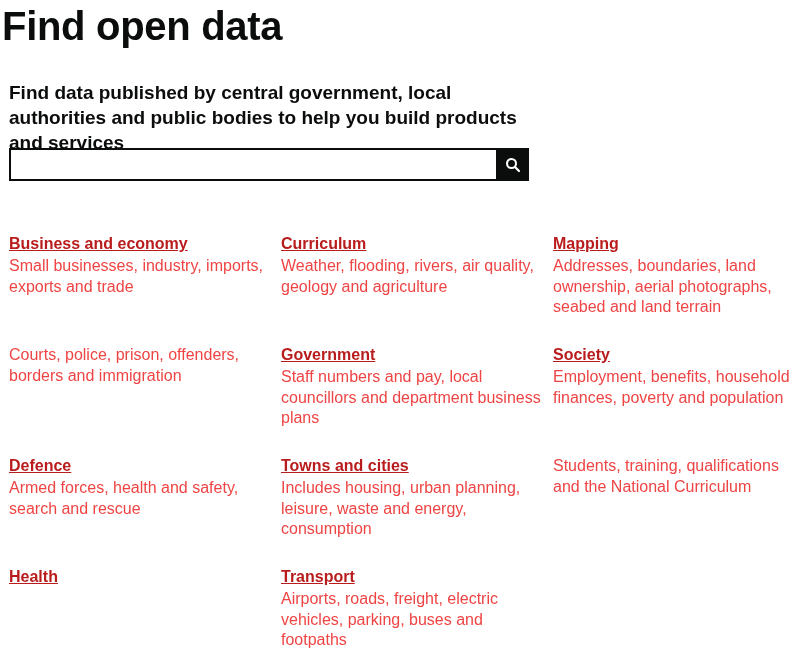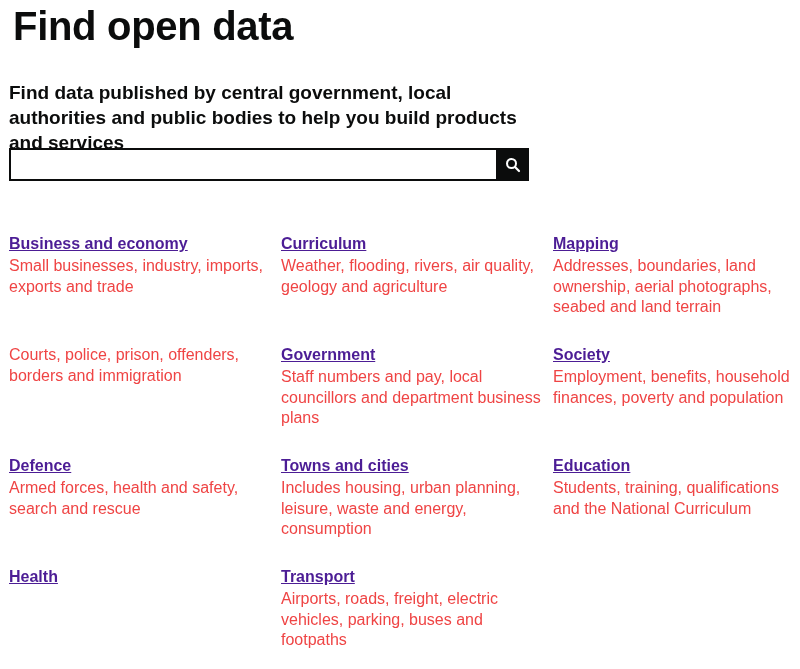--- a/index.html
+++ b/index.html
@@ -2,21 +2,21 @@
 <html><head>
 <meta charset="utf-8">
 <style>
   html, body { margin: 0; padding: 0; background: #ffffff; }
   body {
     width: 800px; height: 669px; overflow: hidden;
     font-family: "Liberation Sans", sans-serif; color: #0b0c0c;
     position: relative;
   }
   .title {
-    position: absolute; left: 13px; top: 4px;
+    position: absolute; left: 2px; top: 4px;
     font-size: 40px; font-weight: bold; margin: 0; letter-spacing: -0.3px;
   }
   .intro {
     position: absolute; left: 9px; top: 80px; width: 540px;
     font-size: 19px; line-height: 25px; margin: 0; font-weight: bold;
   }
   .search {
     position: absolute; left: 9px; top: 148px; width: 520px; height: 33px;
     display: flex;
   }
@@ -28,21 +28,21 @@
   .search button {
     width: 33px; height: 33px; border: none; background: #0b0c0c;
     display: flex; align-items: center; justify-content: center; cursor: pointer; padding: 0;
   }
   .grid {
     position: absolute; left: 9px; top: 234px; width: 791px;
     display: grid; grid-template-columns: 272px 272px 247px;
     grid-auto-rows: 111px;
   }
   .topic a {
-    display: block; color: #4c1d95; font-weight: bold; font-size: 16px;
+    display: block; color: #b91c1c; font-weight: bold; font-size: 16px;
     text-decoration: underline; line-height: 19px; margin-bottom: 3px;
   }
   .topic p {
     margin: 0; font-size: 16px; line-height: 20.5px; color: #ef4444;
   }
 </style>
 </head>
 <body>
 
 <h1 class="title">Find open data</h1>
@@ -84,21 +84,20 @@
   </div>
   <div class="topic">
     <a href="#">Defence</a>
     <p>Armed forces, health and safety, search and rescue</p>
   </div>
   <div class="topic">
     <a href="#">Towns and cities</a>
     <p>Includes housing, urban planning, leisure, waste and energy, consumption</p>
   </div>
   <div class="topic">
-    <a href="#">Education</a>
     <p>Students, training, qualifications and the National Curriculum</p>
   </div>
   <div class="topic">
     <a href="#">Health</a>
   </div>
   <div class="topic">
     <a href="#">Transport</a>
     <p>Airports, roads, freight, electric vehicles, parking, buses and footpaths</p>
   </div>
 </div>

